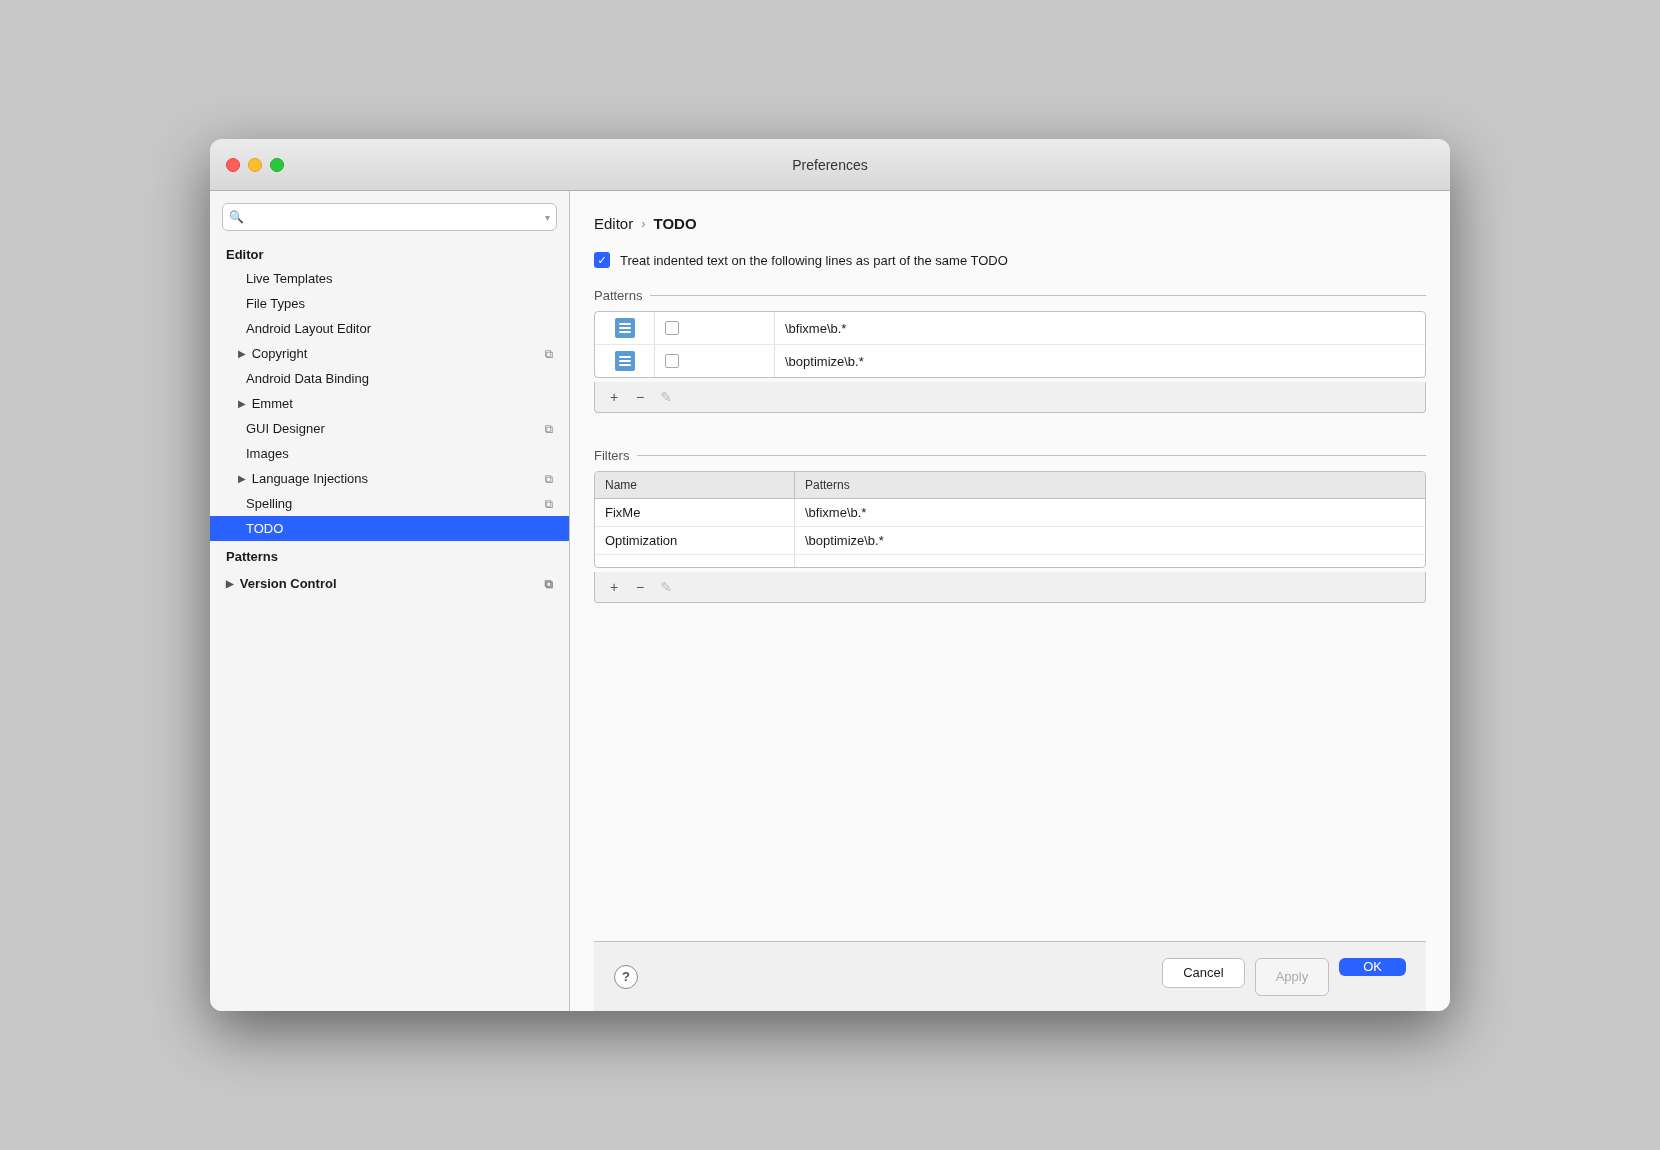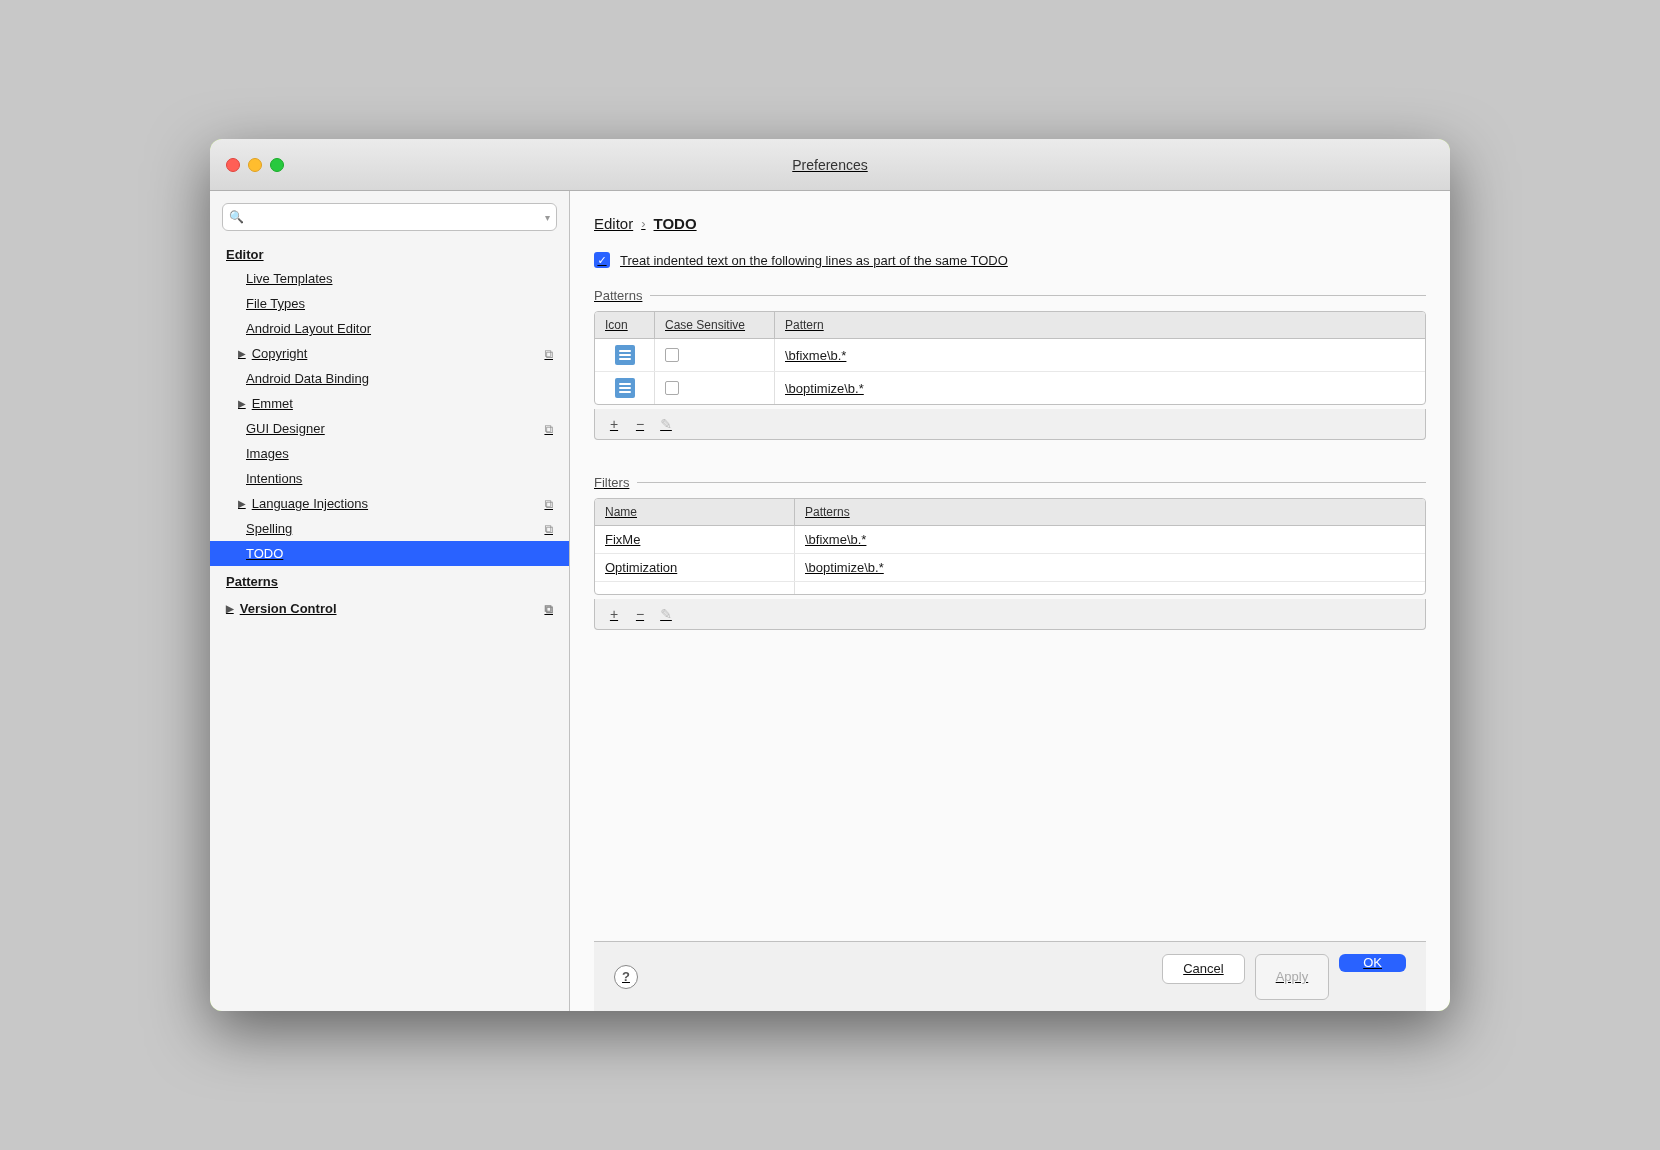--- a/index.html
+++ b/index.html
@@ -11,21 +11,20 @@
       min-height: 100vh;
       font-family: -apple-system, BlinkMacSystemFont, 'Helvetica Neue', Arial, sans-serif;
       font-size: 13px;
     }
     .window {
       width: 1240px;
       background: #bef264;
       border-radius: 12px;
       box-shadow: 0 20px 60px rgba(0,0,0,0.5);
       overflow: hidden;
-      text-decoration: underline;
     }
     .titlebar {
       background: linear-gradient(to bottom, #ebebeb, #d8d8d8);
       height: 52px;
       display: flex;
       align-items: center;
       justify-content: center;
       position: relative;
       border-bottom: 1px solid #b0b0b0;
     }
@@ -341,21 +340,21 @@
       height: 30px;
       padding: 0 20px;
       border: 1px solid #c0c0c0;
       border-radius: 6px;
       background: white;
       font-size: 13px;
       color: #1a1a1a;
       cursor: pointer;
     }
     .btn-apply {
-      height: 46px;
+      height: 38px;
       padding: 0 20px;
       border: 1px solid #c0c0c0;
       border-radius: 6px;
       background: #f5f5f5;
       font-size: 13px;
       color: #aaa;
       cursor: default;
     }
     .btn-ok {
       height: 18px;
@@ -436,23 +435,20 @@
 
         <div class="sidebar-item indent-item">
           <span>GUI Designer</span>
           <span class="copy-icon">⧉</span>
         </div>
 
         <div class="sidebar-item indent-item">
           <span>Images</span>
         </div>
 
-        <div class="sidebar-item indent-item">
-          <span>Intentions</span>
-        </div>
 
         <div class="sidebar-item indent-item" style="padding-left:28px;">
           <span style="display:flex;align-items:center;gap:6px;">
             <span class="arrow-icon">▶</span>
             <span>Language Injections</span>
           </span>
           <span class="copy-icon">⧉</span>
         </div>
 
         <div class="sidebar-item indent-item">
@@ -487,25 +483,20 @@
 
       <div class="checkbox-row">
         <div class="checkbox-styled">✓</div>
         <span class="checkbox-label">Treat indented text on the following lines as part of the same TODO</span>
       </div>
 
       <div class="section-wrapper">
         <div class="section-label">Patterns</div>
 
         <div class="table-container patterns-table">
-          <div class="table-header">
-            <div class="th">Icon</div>
-            <div class="th">Case Sensitive</div>
-            <div class="th">Pattern</div>
-          </div>
 
 
           <div class="table-row">
             <div class="td td-icon">
               <div class="doc-icon">
                 <div class="doc-icon-inner">
                   <div class="doc-line"></div>
                   <div class="doc-line"></div>
                   <div class="doc-line"></div>
                 </div>

